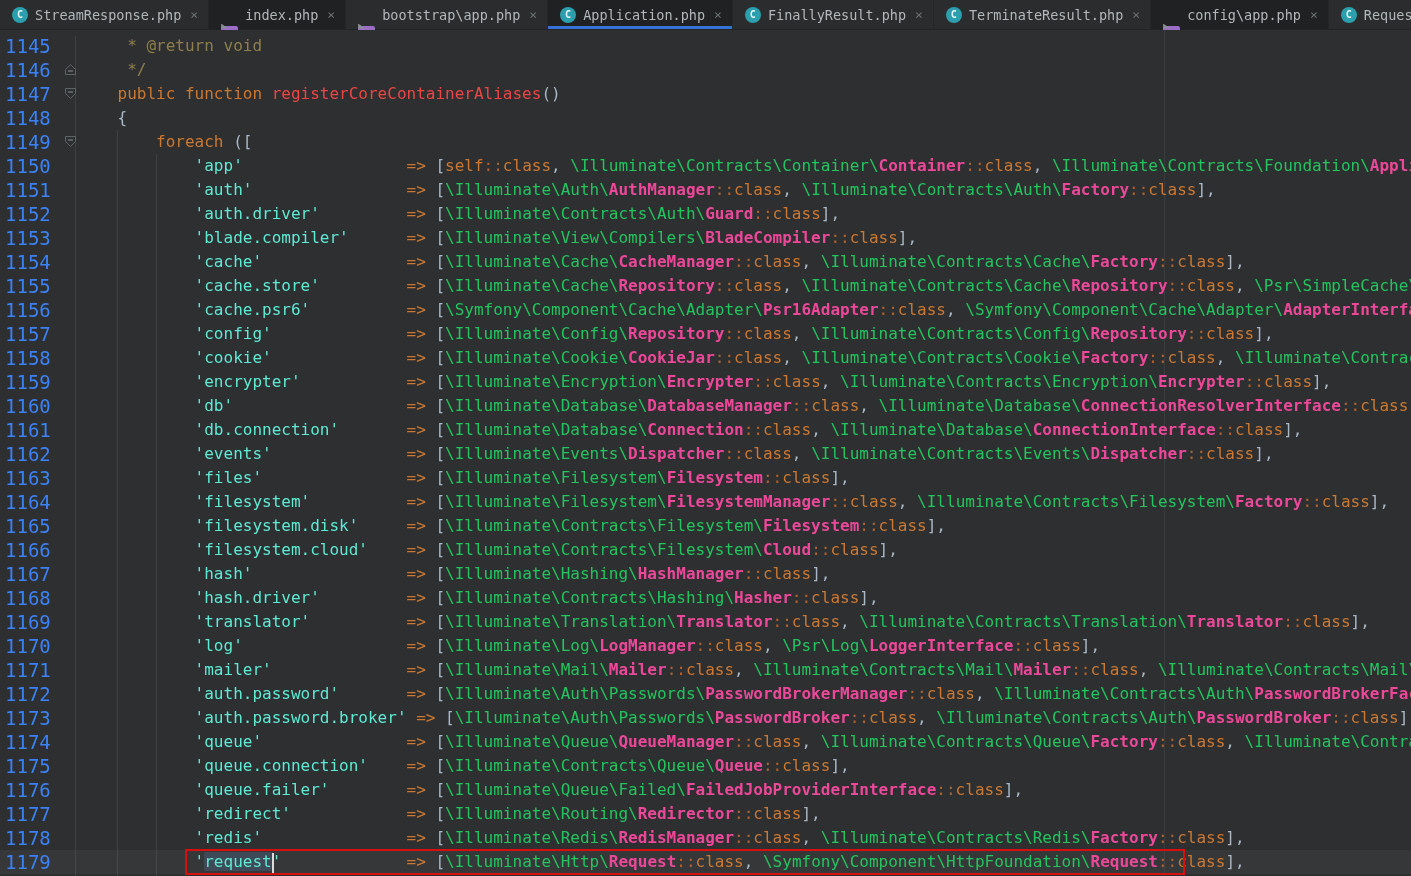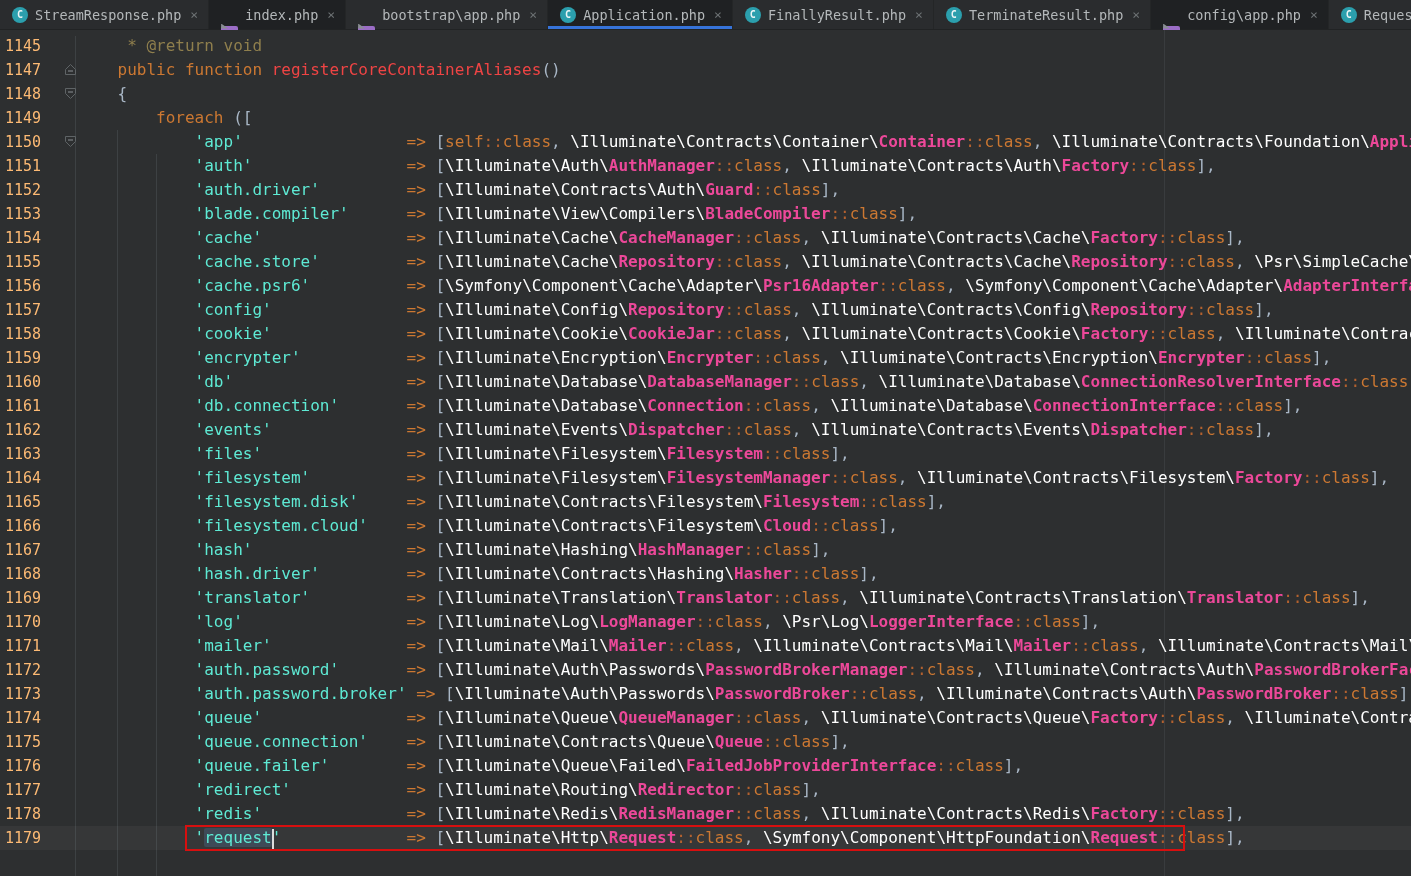--- a/index.html
+++ b/index.html
@@ -25,27 +25,27 @@
               align-items:flex-end; justify-content:center; position:relative;
               flex:0 0 auto;margin-top:36px; }
   .icon-php::before { content:""; position:absolute; left:0; top:-2px; width:7px;
               height:5px; background:#8a8f93; clip-path:polygon(0 0,100% 100%,0 100%); }
 
   
   .editor { position:relative; width:1411px; height:846px; background:#2d2f30; }
   .rows { position:absolute; left:0; top:4px; width:1411px; }
   .row { display:flex; height:24px; position:relative; white-space:pre; }
   .row.current { background:rgba(255,255,255,0.045); }
-  .gut { width:79px; flex:0 0 79px; color:#fdba74; font-size:15px;
+  .gut { width:79px; flex:0 0 79px; color:#3b82f6; font-size:19px;
          line-height:24px; padding-left:5px; }
   .src { flex:1 1 auto; font-size:16px; line-height:24px; overflow:hidden; }
 
   .kw   { color:#cc7832; }
   .str  { color:#5eead4; }
-  .ns   { color:#ffffff;margin-top:20px; }
+  .ns   { color:#22c55e;margin-top:20px; }
   .cls  { color:#ec4899; font-weight:bold; }
   .pl   { color:#a9b7c6; }
   .doc  { color:#8f7f4d; }
   .fname{ color:#ef4444; }
   .cc   { color:#b3612f; }
 
   
   .vline { position:absolute; top:0; bottom:0; width:1px; background:#3d4143; }
   .fold-line   { left:75px;  top:6px; }
   .guide-4     { left:117px; top:100px; }
@@ -107,20 +107,21 @@
     </div>
   </div>
 
 <div class="editor" id="editor">
   <div class="vline fold-line"></div>
   <div class="vline guide-4"></div>
   <div class="vline guide-8"></div>
   <div class="vline wrap-guide"></div>
   <div class="rows" id="rows">
       <div class="row"><div class="gut">1145</div><div class="src"><span class="doc">     * @return void</span></div></div>
+      <div class="row"><div class="gut">1146</div><div class="src"><span class="doc">     */</span></div></div>
       <div class="row"><div class="gut">1147</div><div class="src"><span class="pl">    </span><span class="kw">public function </span><span class="fname">registerCoreContainerAliases</span><span class="pl">()</span></div></div>
       <div class="row"><div class="gut">1148</div><div class="src"><span class="pl">    {</span></div></div>
       <div class="row"><div class="gut">1149</div><div class="src"><span class="pl">        </span><span class="kw">foreach</span><span class="pl"> ([</span></div></div>
       <div class="row"><div class="gut">1150</div><div class="src"><span class="pl">            </span><span class="str">'app'</span><span class="pl">                </span><span class="kw"> =&gt; </span><span class="pl">[</span><span class="kw">self</span><span class="cc">::</span><span class="kw">class</span><span class="pl">, </span><span class="ns">\Illuminate\Contracts\Container\</span><span class="cls">Container</span><span class="cc">::</span><span class="kw">class</span><span class="pl">, </span><span class="ns">\Illuminate\Contracts\Foundation\</span><span class="cls">Application</span></div></div>
       <div class="row"><div class="gut">1151</div><div class="src"><span class="pl">            </span><span class="str">'auth'</span><span class="pl">               </span><span class="kw"> =&gt; </span><span class="pl">[</span><span class="ns">\Illuminate\Auth\</span><span class="cls">AuthManager</span><span class="cc">::</span><span class="kw">class</span><span class="pl">, </span><span class="ns">\Illuminate\Contracts\Auth\</span><span class="cls">Factory</span><span class="cc">::</span><span class="kw">class</span><span class="pl">],</span></div></div>
       <div class="row"><div class="gut">1152</div><div class="src"><span class="pl">            </span><span class="str">'auth.driver'</span><span class="pl">        </span><span class="kw"> =&gt; </span><span class="pl">[</span><span class="ns">\Illuminate\Contracts\Auth\</span><span class="cls">Guard</span><span class="cc">::</span><span class="kw">class</span><span class="pl">],</span></div></div>
       <div class="row"><div class="gut">1153</div><div class="src"><span class="pl">            </span><span class="str">'blade.compiler'</span><span class="pl">     </span><span class="kw"> =&gt; </span><span class="pl">[</span><span class="ns">\Illuminate\View\Compilers\</span><span class="cls">BladeCompiler</span><span class="cc">::</span><span class="kw">class</span><span class="pl">],</span></div></div>
       <div class="row"><div class="gut">1154</div><div class="src"><span class="pl">            </span><span class="str">'cache'</span><span class="pl">              </span><span class="kw"> =&gt; </span><span class="pl">[</span><span class="ns">\Illuminate\Cache\</span><span class="cls">CacheManager</span><span class="cc">::</span><span class="kw">class</span><span class="pl">, </span><span class="ns">\Illuminate\Contracts\Cache\</span><span class="cls">Factory</span><span class="cc">::</span><span class="kw">class</span><span class="pl">],</span></div></div>
       <div class="row"><div class="gut">1155</div><div class="src"><span class="pl">            </span><span class="str">'cache.store'</span><span class="pl">        </span><span class="kw"> =&gt; </span><span class="pl">[</span><span class="ns">\Illuminate\Cache\</span><span class="cls">Repository</span><span class="cc">::</span><span class="kw">class</span><span class="pl">, </span><span class="ns">\Illuminate\Contracts\Cache\</span><span class="cls">Repository</span><span class="cc">::</span><span class="kw">class</span><span class="pl">, </span><span class="ns">\Psr\SimpleCache\</span></div></div>
       <div class="row"><div class="gut">1156</div><div class="src"><span class="pl">            </span><span class="str">'cache.psr6'</span><span class="pl">         </span><span class="kw"> =&gt; </span><span class="pl">[</span><span class="ns">\Symfony\Component\Cache\Adapter\</span><span class="cls">Psr16Adapter</span><span class="cc">::</span><span class="kw">class</span><span class="pl">, </span><span class="ns">\Symfony\Component\Cache\Adapter\</span><span class="cls">AdapterInterface</span></div></div>

